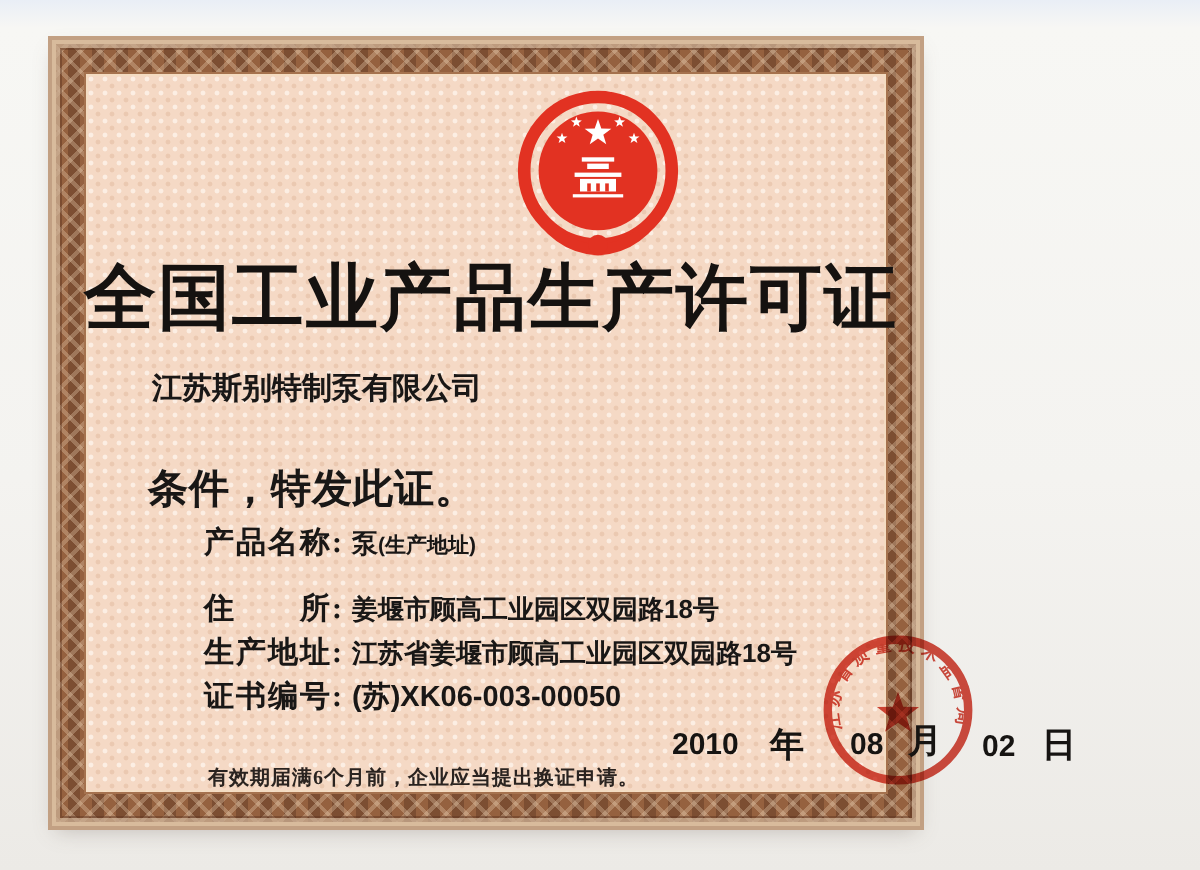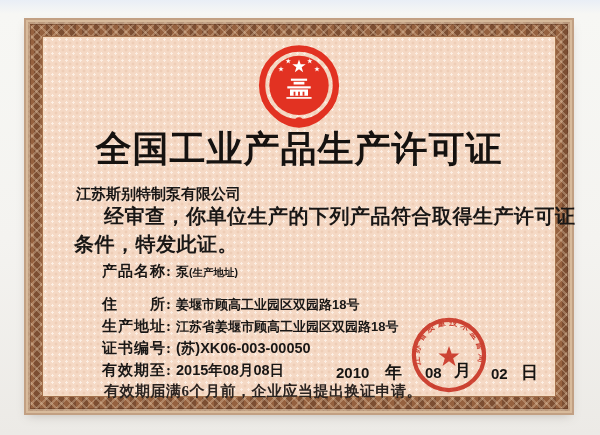--- a/index.html
+++ b/index.html
@@ -3,21 +3,21 @@
 <meta charset="utf-8">
 <style>
   html,body{margin:0;padding:0;}
   body{
     width:600px;height:435px;overflow:hidden;position:relative;
     font-family:"Liberation Serif", serif;
     background:linear-gradient(180deg,#e9eef6 0px,#f7f7f4 14px,#f4f3f0 55%,#eceae6 100%);
   }
   
   .cert{
-    position:absolute;left:28px;top:22px;width:542px;height:389px;
+    position:absolute;left:28px;top:22px;width:430px;height:389px;
     background-color:#8a5a40;
     background-image:
       repeating-linear-gradient(45deg, rgba(240,214,184,.30) 0 2px, rgba(0,0,0,0) 2px 7px),
       repeating-linear-gradient(-45deg, rgba(240,214,184,.30) 0 2px, rgba(0,0,0,0) 2px 7px),
       repeating-linear-gradient(90deg, #95613f 0 6px, #7c4e32 6px 12px);
     box-shadow:
       0 0 0 2px #d8bb9c,
       0 0 0 4px #c2a083,
       inset 0 0 0 2px rgba(244,220,192,.55),
       inset 0 0 0 3px rgba(90,50,30,.45),
@@ -52,21 +52,21 @@
   .fvalue{font-weight:700;font-family:"Liberation Sans",sans-serif;font-size:13px;margin-left:4px;}
   .row-product{top:226px;}
   .row-product .fvalue{font-size:13px;}
   .pv-note{font-weight:700;font-family:"Liberation Sans",sans-serif;font-size:10.5px;}
   .row-f0{top:259px;}
   .row-f1{top:281px;}
   .row-f2{top:303px;}
   .row-f2 .fvalue{font-size:14.5px;margin-top:17px;}
   .row-f3{top:325px;}
   .row-f3 .fvalue{font-size:14.5px;}
-  .note{left:62px;top:346px;font-size:15px;font-weight:700;letter-spacing:.5px;color:#2a2320;}
+  .note{left:62px;top:346px;font-size:10px;font-weight:700;letter-spacing:.5px;color:#2a2320;}
   
   .d-num{position:absolute;font:700 15px "Liberation Sans",sans-serif;color:#161412;}
   .d-unit{position:absolute;font:900 17px "Liberation Serif",serif;color:#161412;}
   .dy{left:294px;top:328px;}
   .dyu{left:343px;top:325px;}
   .dm{left:383px;top:328px;}
   .dmu{left:412px;top:323px;}
   .dd{left:449px;top:329px;}
   .ddu{left:479px;top:325px;}
   
@@ -105,38 +105,34 @@
       <g fill="#e23222">
         <rect x="44" y="53" width="2" height="4.5"></rect>
         <rect x="49" y="53" width="2" height="4.5"></rect>
         <rect x="54" y="53" width="2" height="4.5"></rect>
       </g>
     </svg>
 
     <div class="abs title">全国工业产品生产许可证</div>
 
     <div class="abs company">江苏斯别特制泵有限公司</div>
-    <div class="abs stmt1">经审查，你单位生产的下列产品符合取得生产许可证</div>
     <div class="abs stmt2">条件，特发此证。</div>
 
     <div class="abs frow row-product">
       <span class="flabel">产品名称:</span><span class="fvalue">泵</span><span class="pv-note">(生产地址)</span>
     </div>
 
     <div class="abs frow row-f0">
       <span class="flabel">住　　所:</span><span class="fvalue">姜堰市顾高工业园区双园路18号</span>
     </div>
     <div class="abs frow row-f1">
       <span class="flabel">生产地址:</span><span class="fvalue">江苏省姜堰市顾高工业园区双园路18号</span>
     </div>
     <div class="abs frow row-f2">
       <span class="flabel">证书编号:</span><span class="fvalue">(苏)XK06-003-00050</span>
-    </div>
-    <div class="abs frow row-f3">
-      <span class="flabel">有效期至:</span><span class="fvalue">2015年08月08日</span>
     </div>
 
     <div class="abs note">有效期届满6个月前，企业应当提出换证申请。</div>
 
     <span class="d-num dy">2010</span>
     <span class="d-unit dyu">年</span>
     <span class="d-num dm">08</span>
     <span class="d-unit dmu">月</span>
     <span class="d-num dd">02</span>
     <span class="d-unit ddu">日</span>

